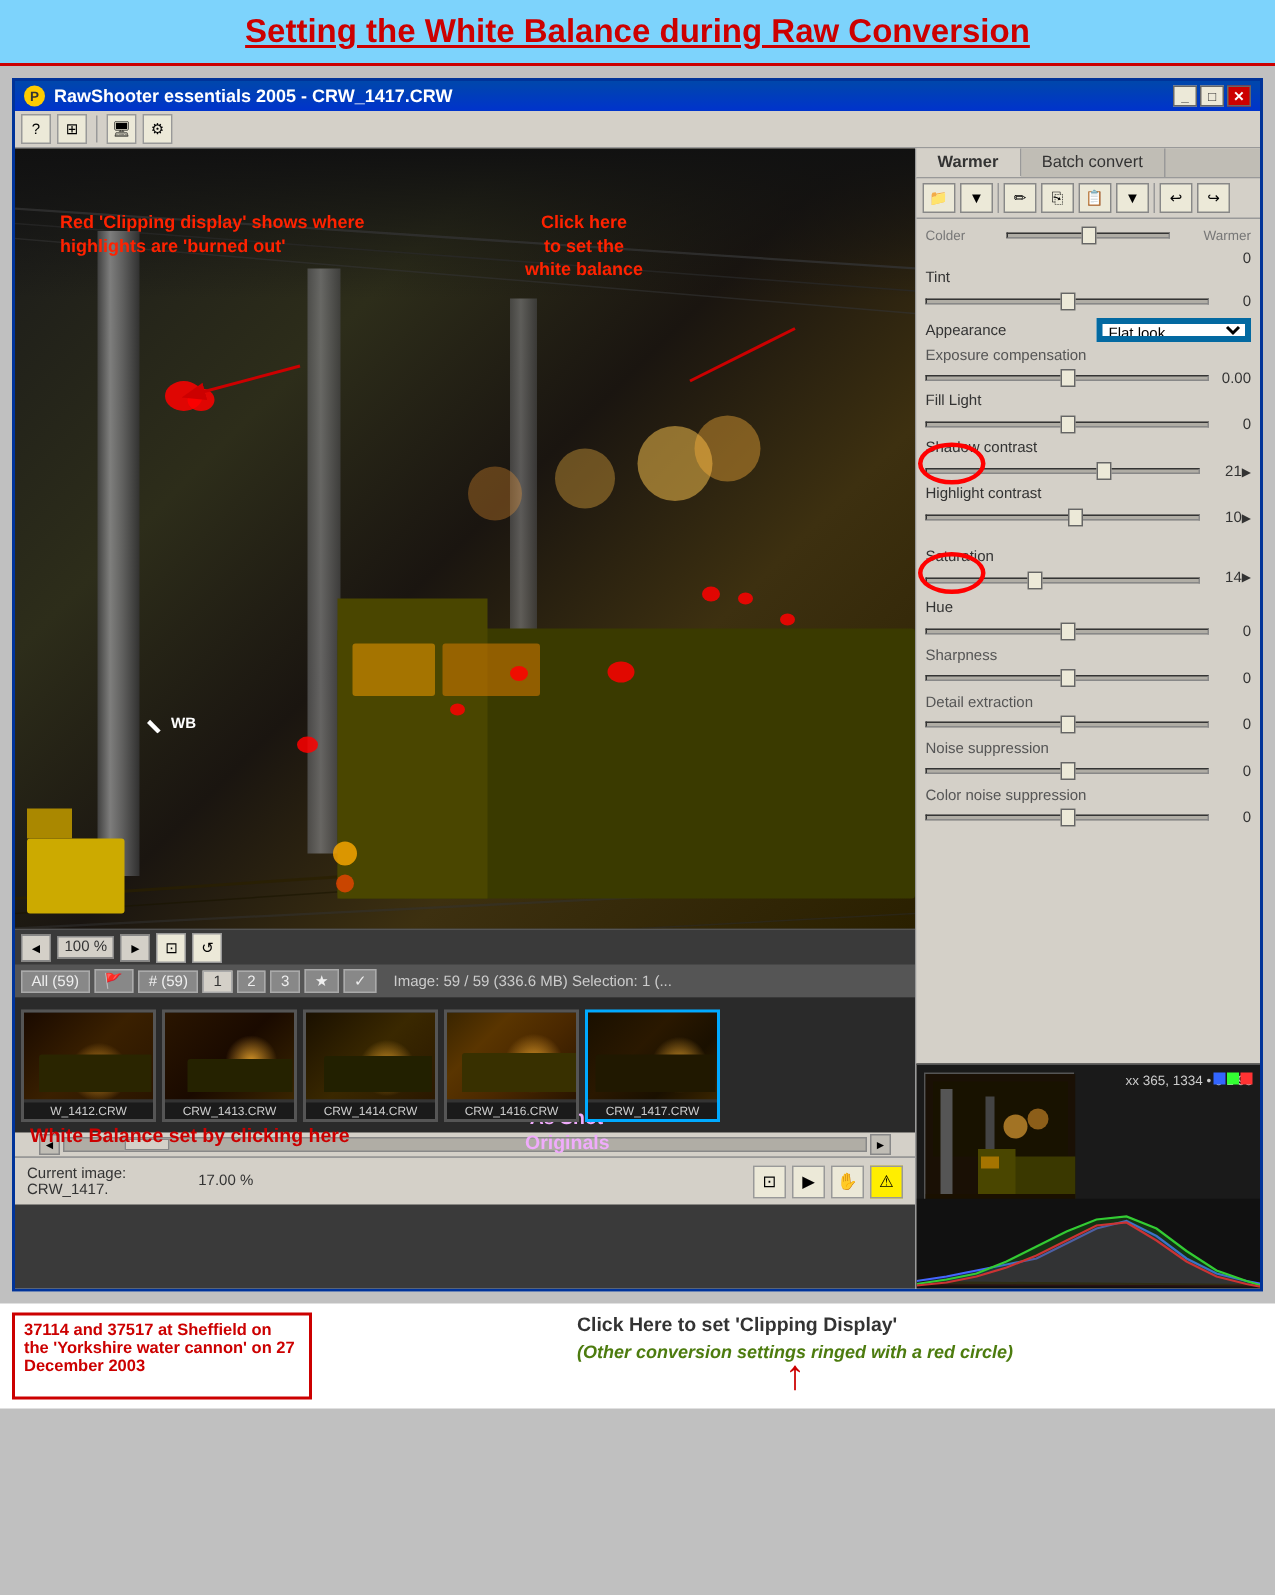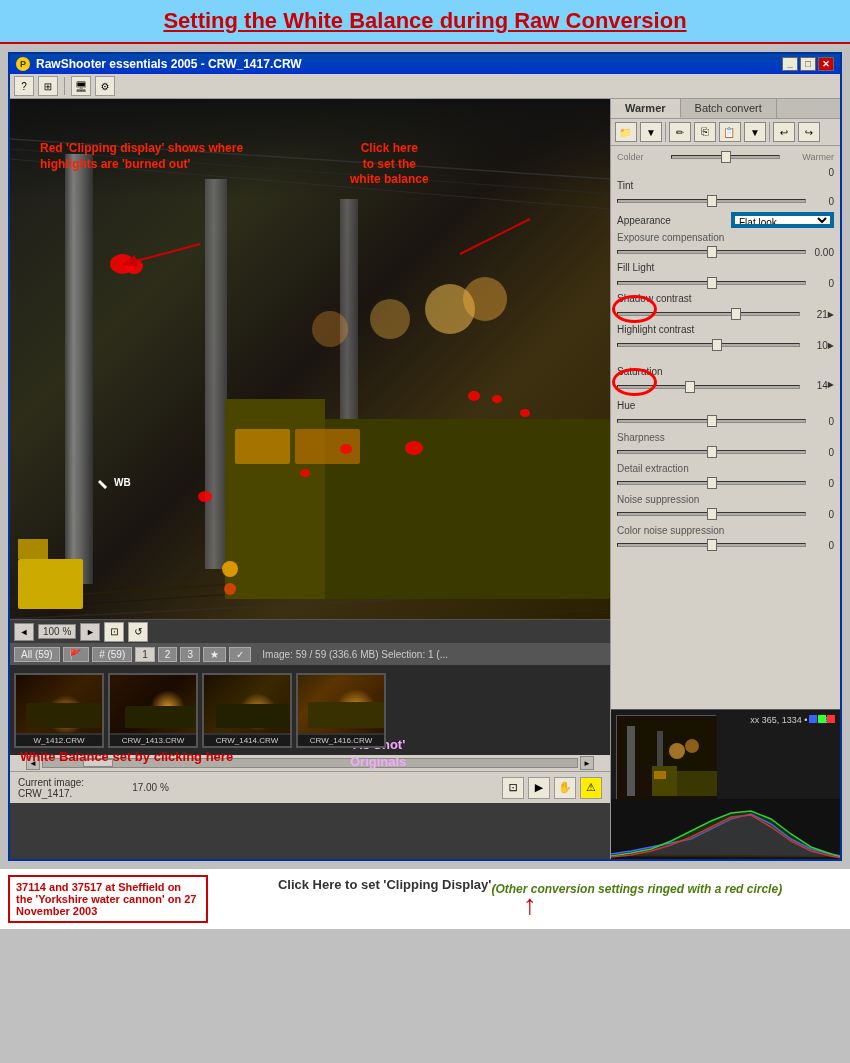--- a/index.html
+++ b/index.html
@@ -766,20 +766,29 @@
         </div>
         <div class="thumb thumb-5">
           <div class="thumb-inner">
             <div class="thumb-scene">
               <div class="thumb-light" style="top:14px;left:38px;width:40px;height:40px"></div>
               <div style="position:absolute;bottom:5px;left:10px;width:76px;height:26px;background:#383000;border-radius:2px 0 0 0"></div>
             </div>
           </div>
           <div class="thumb-label">CRW_1416.CRW</div>
         </div>
+        <div class="thumb thumb-6 active">
+          <div class="thumb-inner">
+            <div class="thumb-scene">
+              <div class="thumb-light" style="top:16px;left:42px;width:38px;height:38px"></div>
+              <div style="position:absolute;bottom:5px;left:5px;width:80px;height:25px;background:#201800;border-radius:2px 0 0 0"></div>
+            </div>
+          </div>
+          <div class="thumb-label">CRW_1417.CRW</div>
+        </div>
       </div>
 
       <div class="scroll-bar-area">
         <div class="scroll-arrow">◄</div>
         <div class="scroll-track">
           <div class="scroll-thumb"></div>
         </div>
         <div class="scroll-arrow">►</div>
       </div>
 
@@ -1015,24 +1024,24 @@
         </div>
       </div>
 
     </div>
   </div>
 
 </div>
 
 <div class="bottom-annotations">
   <div class="bottom-left-ann">
-    <span>37114 and 37517 at Sheffield on the 'Yorkshire water cannon' on 27 November 2003</span>
+    <span>37114 and 37517 at Sheffield on the 'Yorkshire water cannon' on 27 December 2003</span>
   </div>
   <div class="bottom-right-ann">
-    <div style="display:flex;align-items:flex-end">
+    <div style="display:flex;flex-direction:column;align-items:flex-start">
 
       <div style="font-size:13px;font-weight:bold;color:#333;margin-bottom:4px">
         <span>Click Here to set 'Clipping Display'</span>
       </div>
       <div style="font-style:italic;font-size:12px;color:#4d7c0f;text-align:center">
         <span>(Other conversion settings ringed with a red circle)</span>
       </div>
     </div>
 
     <div style="font-size:28px;color:#cc0000;line-height:1;margin-top:-5px;margin-bottom:2px">↑</div>

